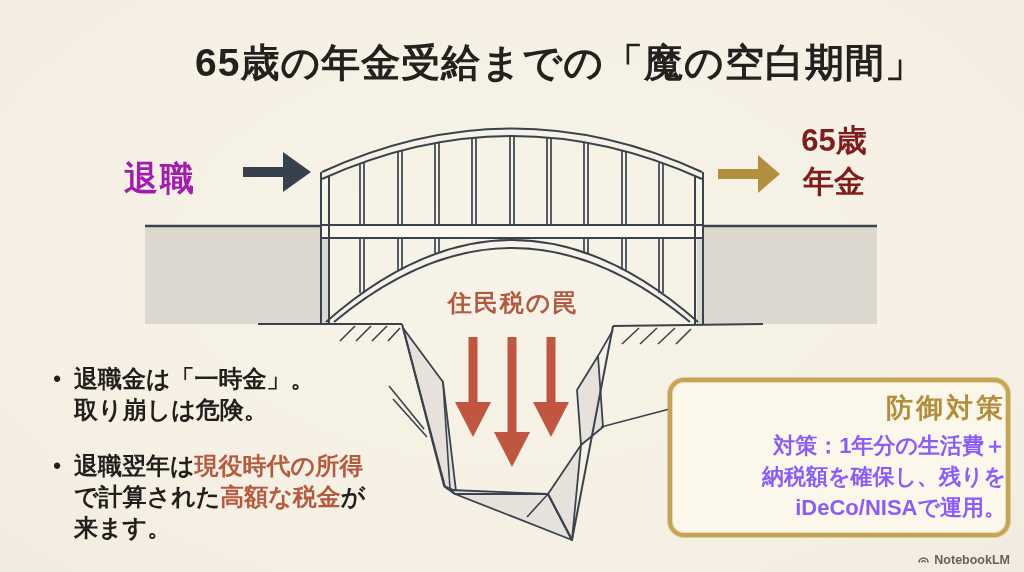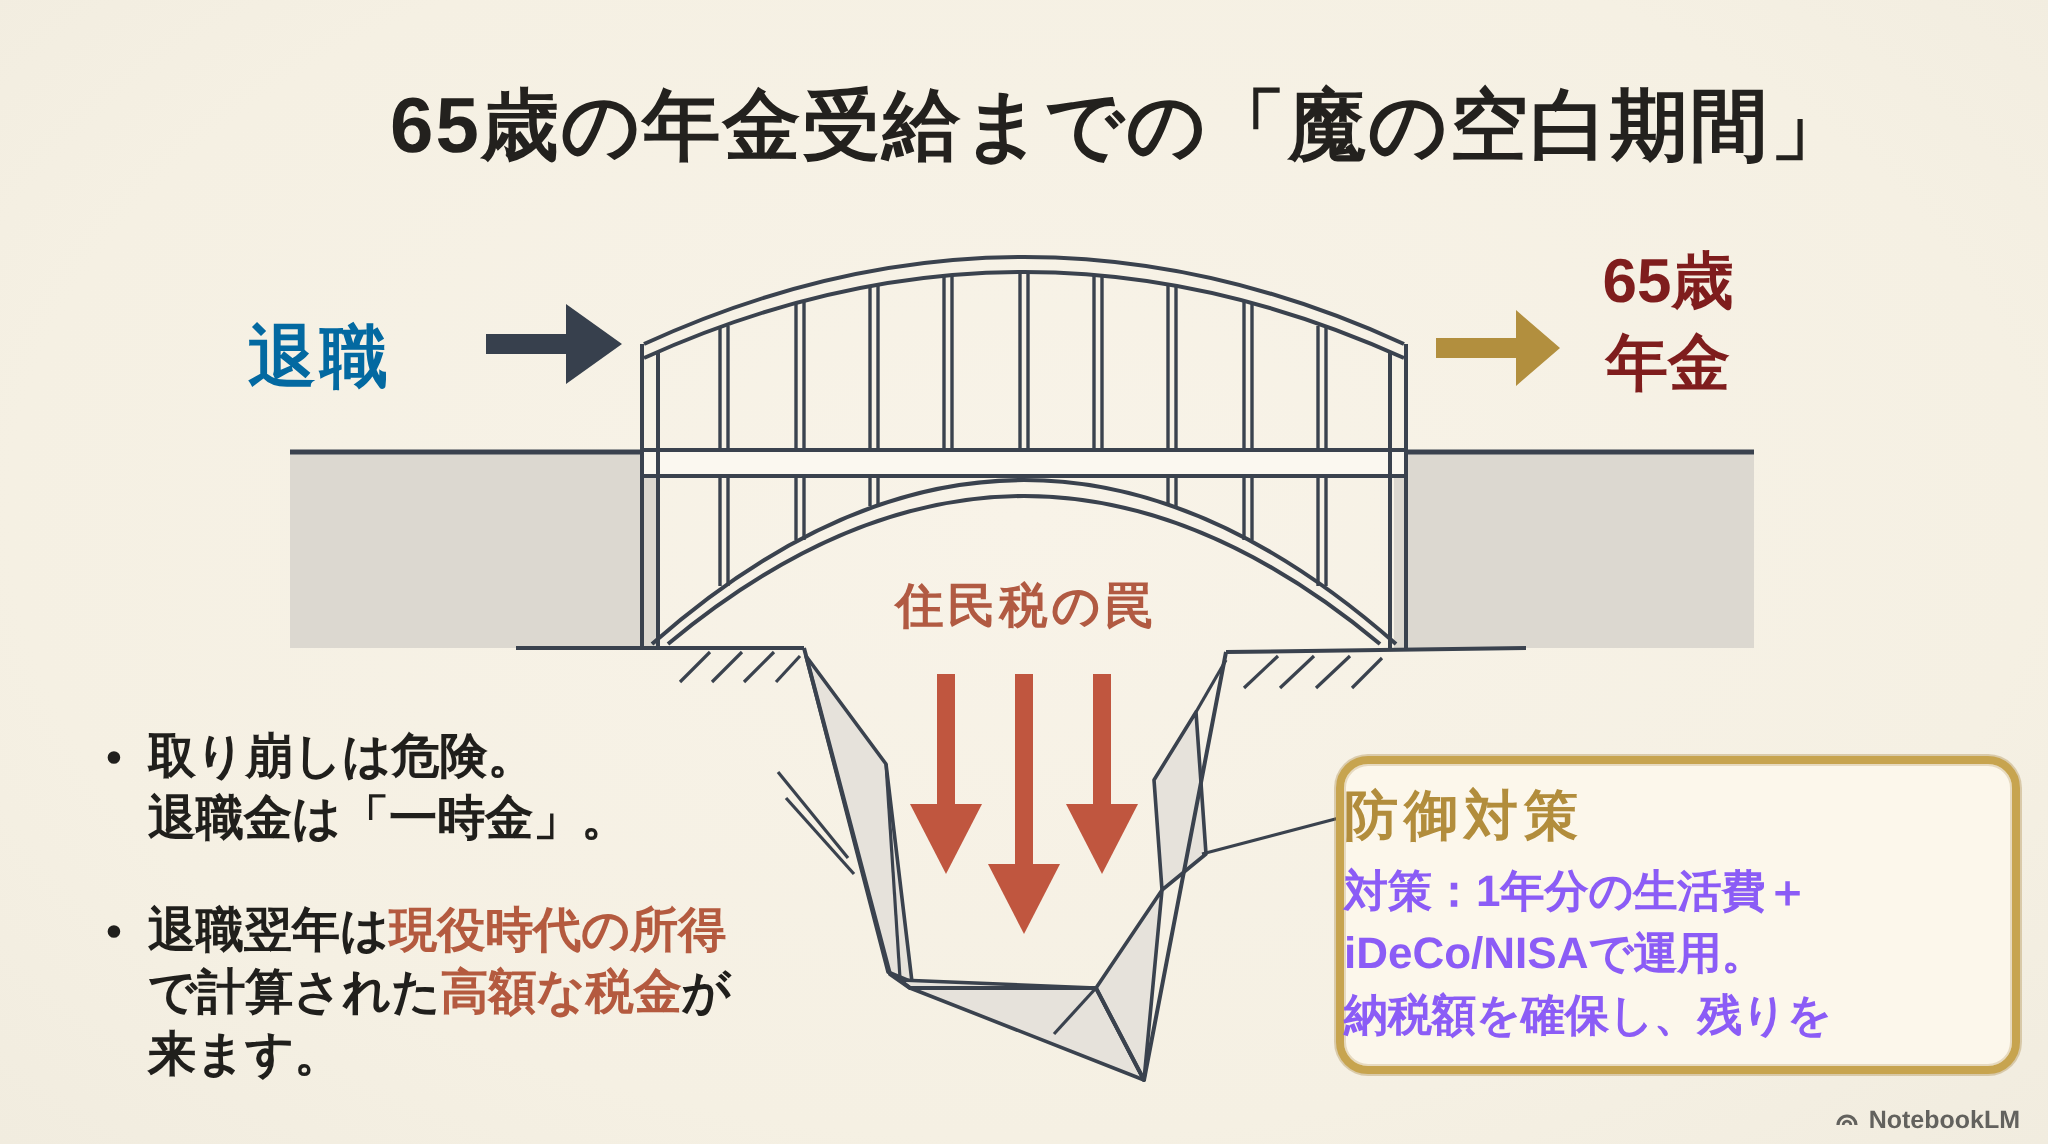--- a/index.html
+++ b/index.html
@@ -9,21 +9,21 @@
     font-family:"Liberation Sans","DejaVu Sans",sans-serif;
     color:#23211e;
   }
   .abs{position:absolute;}
   #title{
     top:36px;left:0;width:1024px;text-align:center;
     font-size:39px;font-weight:900;letter-spacing:1px;color:#23211e;padding-left:48px;
   }
   #scene{top:0;left:0;}
   #label-retire{
-    top:156px;left:124px;font-size:34px;font-weight:900;color:#0369a1;letter-spacing:2px;
+    top:156px;left:124px;font-size:34px;font-weight:900;color:#a21caf;letter-spacing:2px;
   }
   #label-pension{
     top:120px;left:786px;width:96px;text-align:center;
     font-size:31px;font-weight:900;color:#7f1d1d;line-height:41px;
   }
   #label-trap{
     top:287px;left:362px;width:302px;text-align:center;
     font-size:24px;font-weight:900;color:#b15a42;letter-spacing:2px;
   }
   #notes{
@@ -31,21 +31,21 @@
   }
   .bullet-row{display:flex;align-items:flex-start;}
   .bullet-mark{width:34px;text-align:center;flex:0 0 34px;font-size:22px;}
   .bullet-body{flex:1;}
   #bullet2{margin-top:25px;}
   .hl{color:#b45a3f;}
   #defense-box{
     top:378px;left:668px;width:342px;height:159px;box-sizing:border-box;
     border:4px solid #c7a44f;border-radius:16px;background:#fcf7eb;
     box-shadow:0 0 0 1px rgba(166,133,62,.35), inset 0 0 0 1px rgba(166,133,62,.25);
-    padding-top:8px;text-align:left;
+    padding-top:8px;text-align:right;
   }
   #defense-title{font-size:27px;font-weight:900;color:#b28d3c;letter-spacing:3px;margin-bottom:4px;}
   .defense-line{font-size:22px;font-weight:800;color:#8b5cf6;line-height:31px;}
   #watermark{
     right:14px;bottom:5px;display:flex;align-items:flex-start;gap:4px;
     color:#63625e;font-size:12.5px;font-weight:700;
   }
 </style>
 </head>
 <body>
@@ -179,35 +179,35 @@
   <div>65歳</div>
   <div>年金</div>
 </div>
 
 <div id="label-trap" class="abs">住民税の罠</div>
 
 <div id="notes" class="abs">
   <div class="bullet-row">
     <span class="bullet-mark">•</span>
     <span class="bullet-body">
+      <div>退職金は「一時金」。</div>
       <div>取り崩しは危険。</div>
-      <div>退職金は「一時金」。</div>
     </span>
   </div>
   <div class="bullet-row" id="bullet2">
     <span class="bullet-mark">•</span>
     <span class="bullet-body"><span>退職翌年は</span><span class="hl">現役時代の所得</span><span>で計算された</span><span class="hl">高額な税金</span><span>が来ます。</span></span>
   </div>
 </div>
 
 <div id="defense-box" class="abs">
   <div id="defense-title">防御対策</div>
   <div class="defense-line">対策：1年分の生活費＋</div>
+  <div class="defense-line">納税額を確保し、残りを</div>
   <div class="defense-line">iDeCo/NISAで運用。</div>
-  <div class="defense-line">納税額を確保し、残りを</div>
 </div>
 
 <div id="watermark" class="abs">
   <svg width="13" height="13" viewBox="0 0 13 13">
     <path d="M2 9.5 A4.5 4.5 0 1 1 11 9.5" stroke="#63625e" stroke-width="1.6" fill="none"></path>
     <path d="M4.6 9.5 A1.9 1.9 0 1 1 8.4 9.5" stroke="#63625e" stroke-width="1.4" fill="none"></path>
   </svg>
   <span>NotebookLM</span>
 </div>
 

